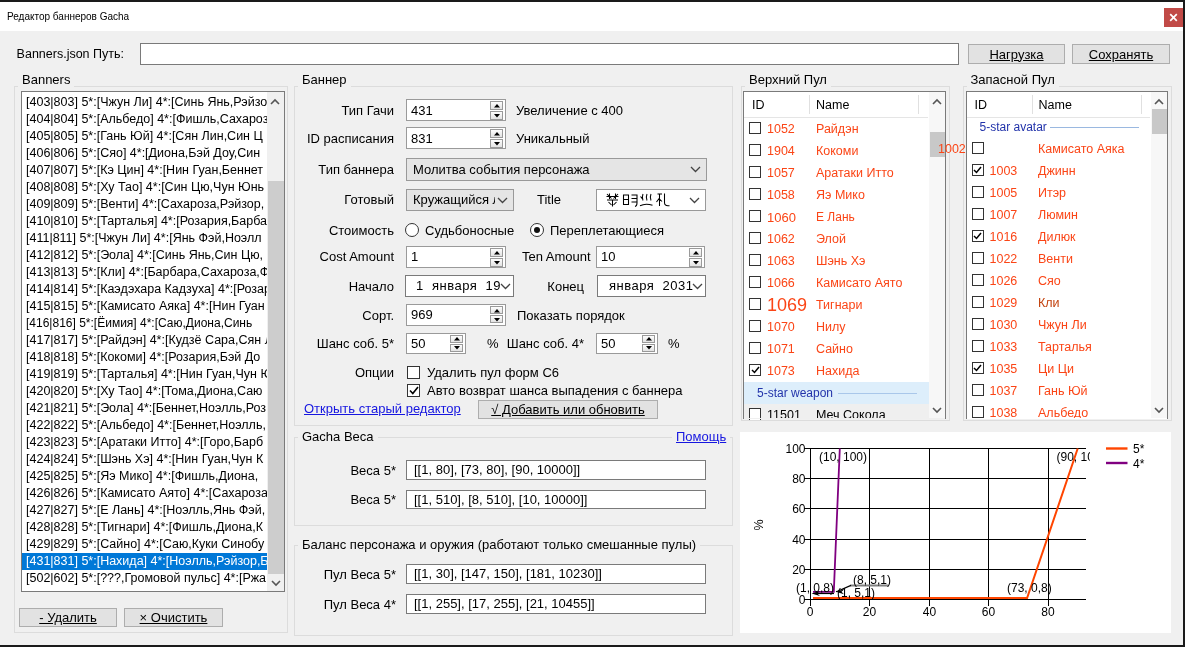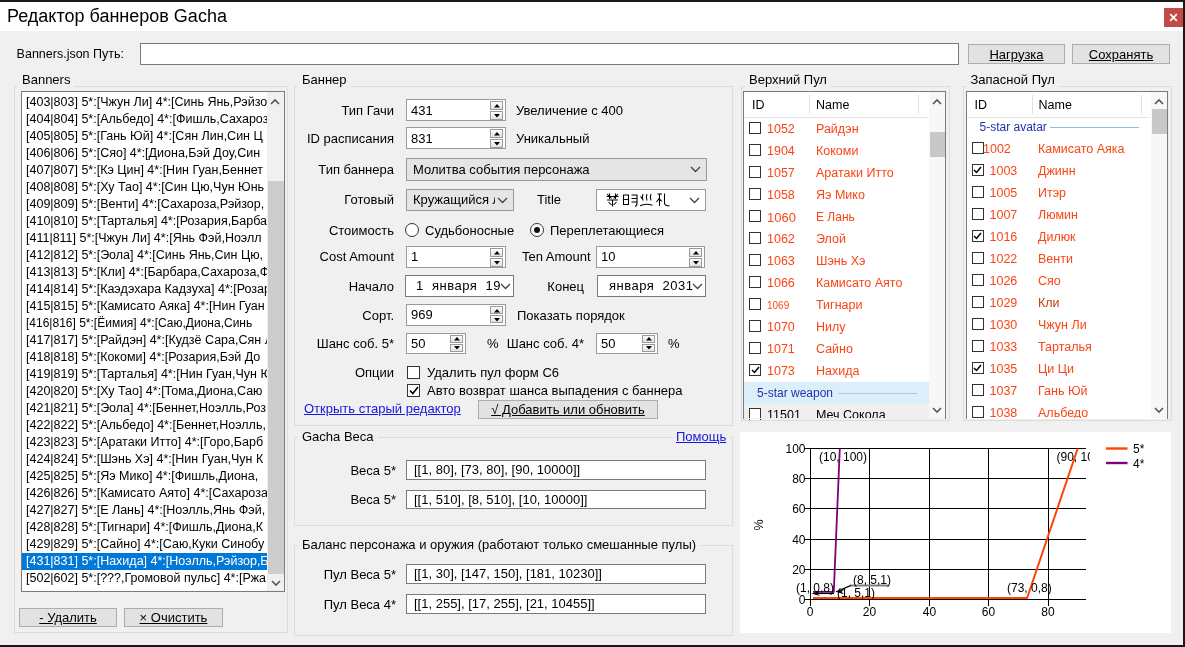--- a/index.html
+++ b/index.html
@@ -15,21 +15,21 @@
 .link{color:#1616e0;text-decoration:underline;}
 .sep1{color:#2233aa;}
 svg{position:absolute;overflow:visible;}
 </style></head>
 <body>
 
 <div class="a" style="left:0;top:0;width:1185px;height:2px;background:#1a1a1a;"></div>
 <div class="a" style="left:1183px;top:0;width:2px;height:647px;background:#1a1a1a;"></div>
 <div class="a" style="left:0;top:645px;width:1185px;height:2px;background:#1a1a1a;"></div>
 <div class="a" style="left:0;top:2px;width:1183px;height:29px;background:#fff;"></div>
-<div class="lbl" style="left:7px;top:2px;height:29px;font-size:18px;">Редактор баннеров Gacha</div>
+<div class="lbl" style="left:7px;top:2px;height:29px;font-size:10px;">Редактор баннеров Gacha</div>
 <div class="a" style="left:1164px;top:8px;width:19px;height:19px;background:#c14a47;"></div>
 <svg style="left:1169px;top:13px;" width="9" height="9">
     <path d="M1.2 1.2 L7.8 7.8 M7.8 1.2 L1.2 7.8" stroke="#fff" stroke-width="1.7"></path>
   </svg>
 <div class="lbl r" style="left:0px;top:43px;width:124px;height:22px;font-size:12.5px;">Banners.json Путь:</div>
 <div class="tb" style="left:140px;top:43px;width:819px;height:22px;"></div>
 <div class="btn" style="left:968px;top:44px;width:97px;height:20px;">Нагрузка</div>
 <div class="btn" style="left:1072px;top:44px;width:98px;height:20px;">Сохранять</div>
 <div class="grp" style="left:14px;top:86px;width:274px;height:547px;"></div>
 <div class="gl" style="left:18px;top:73px;">Banners</div>
@@ -244,21 +244,21 @@
 <div class="cb" style="left:749px;top:232px;width:12px;height:12px;"></div>
 <div class="lbl" style="left:767px;top:228px;height:22px;color:#fb4516;font-size:12.5px;">1062</div>
 <div class="lbl" style="left:816px;top:228px;height:22px;color:#fb4516;font-size:12.5px;">Элой</div>
 <div class="cb" style="left:749px;top:254px;width:12px;height:12px;"></div>
 <div class="lbl" style="left:767px;top:250px;height:22px;color:#fb4516;font-size:12.5px;">1063</div>
 <div class="lbl" style="left:816px;top:250px;height:22px;color:#fb4516;font-size:12.5px;">Шэнь Хэ</div>
 <div class="cb" style="left:749px;top:276px;width:12px;height:12px;"></div>
 <div class="lbl" style="left:767px;top:272px;height:22px;color:#fb4516;font-size:12.5px;">1066</div>
 <div class="lbl" style="left:816px;top:272px;height:22px;color:#fb4516;font-size:12.5px;">Камисато Аято</div>
 <div class="cb" style="left:749px;top:298px;width:12px;height:12px;"></div>
-<div class="lbl" style="left:767px;top:294px;height:22px;color:#fb4516;font-size:10px;">1069</div>
+<div class="lbl" style="left:767px;top:294px;height:22px;color:#fb4516;font-size:18px;">1069</div>
 <div class="lbl" style="left:816px;top:294px;height:22px;color:#fb4516;font-size:12.5px;">Тигнари</div>
 <div class="cb" style="left:749px;top:320px;width:12px;height:12px;"></div>
 <div class="lbl" style="left:767px;top:316px;height:22px;color:#fb4516;font-size:12.5px;">1070</div>
 <div class="lbl" style="left:816px;top:316px;height:22px;color:#fb4516;font-size:12.5px;">Нилу</div>
 <div class="cb" style="left:749px;top:342px;width:12px;height:12px;"></div>
 <div class="lbl" style="left:767px;top:338px;height:22px;color:#fb4516;font-size:12.5px;">1071</div>
 <div class="lbl" style="left:816px;top:338px;height:22px;color:#fb4516;font-size:12.5px;">Сайно</div>
 <div class="cb" style="left:749px;top:364px;width:12px;height:12px;"></div>
 <svg style="left:750.5px;top:366px;" width="9" height="8">
     <path d="M1 4 L3.5 6.5 L8 1" stroke="#000" stroke-width="1.5" fill="none"></path>
@@ -285,21 +285,21 @@
 <div class="gl" style="left:966.5px;top:73px;">Запасной Пул</div>
 <div class="a" style="left:965.5px;top:91px;width:202.5px;height:328px;background:#fff;border:1px solid #7a7a7a;"></div>
 <div class="lbl" style="left:974.5px;top:92px;height:25px;font-size:12.5px;">ID</div>
 <div class="lbl" style="left:1038.5px;top:92px;height:25px;font-size:12.5px;">Name</div>
 <div class="a" style="left:1031.5px;top:95px;width:1px;height:19px;background:#e0e0e0;"></div>
 <div class="a" style="left:1140.5px;top:95px;width:1px;height:19px;background:#e0e0e0;"></div>
 <div class="a" style="left:966.5px;top:117px;width:183.5px;height:1px;background:#e5e5e5;"></div>
 <div class="lbl sep1" style="left:979.5px;top:116px;height:22px;font-size:12px;">5-star avatar</div>
 <div class="a" style="left:1050px;top:126.5px;width:89px;height:1px;background:#9ab8e0;"></div>
 <div class="cb" style="left:971.5px;top:142px;width:12px;height:12px;"></div>
-<div class="lbl" style="left:983px;top:138px;height:22px;color:#fb4516;font-size:12.5px;">1002</div>
+<div class="lbl" style="left:938px;top:138px;height:22px;color:#fb4516;font-size:12.5px;">1002</div>
 <div class="lbl" style="left:1038px;top:138px;height:22px;color:#fb4516;font-size:12.5px;">Камисато Аяка</div>
 <div class="cb" style="left:971.5px;top:164px;width:12px;height:12px;"></div>
 <svg style="left:973px;top:166px;" width="9" height="8">
     <path d="M1 4 L3.5 6.5 L8 1" stroke="#000" stroke-width="1.5" fill="none"></path>
   </svg>
 <div class="lbl" style="left:989.5px;top:160px;height:22px;color:#fb4516;font-size:12.5px;">1003</div>
 <div class="lbl" style="left:1038px;top:160px;height:22px;color:#fb4516;font-size:12.5px;">Джинн</div>
 <div class="cb" style="left:971.5px;top:186px;width:12px;height:12px;"></div>
 <div class="lbl" style="left:989.5px;top:182px;height:22px;color:#fb4516;font-size:12.5px;">1005</div>
 <div class="lbl" style="left:1038px;top:182px;height:22px;color:#fb4516;font-size:12.5px;">Итэр</div>

